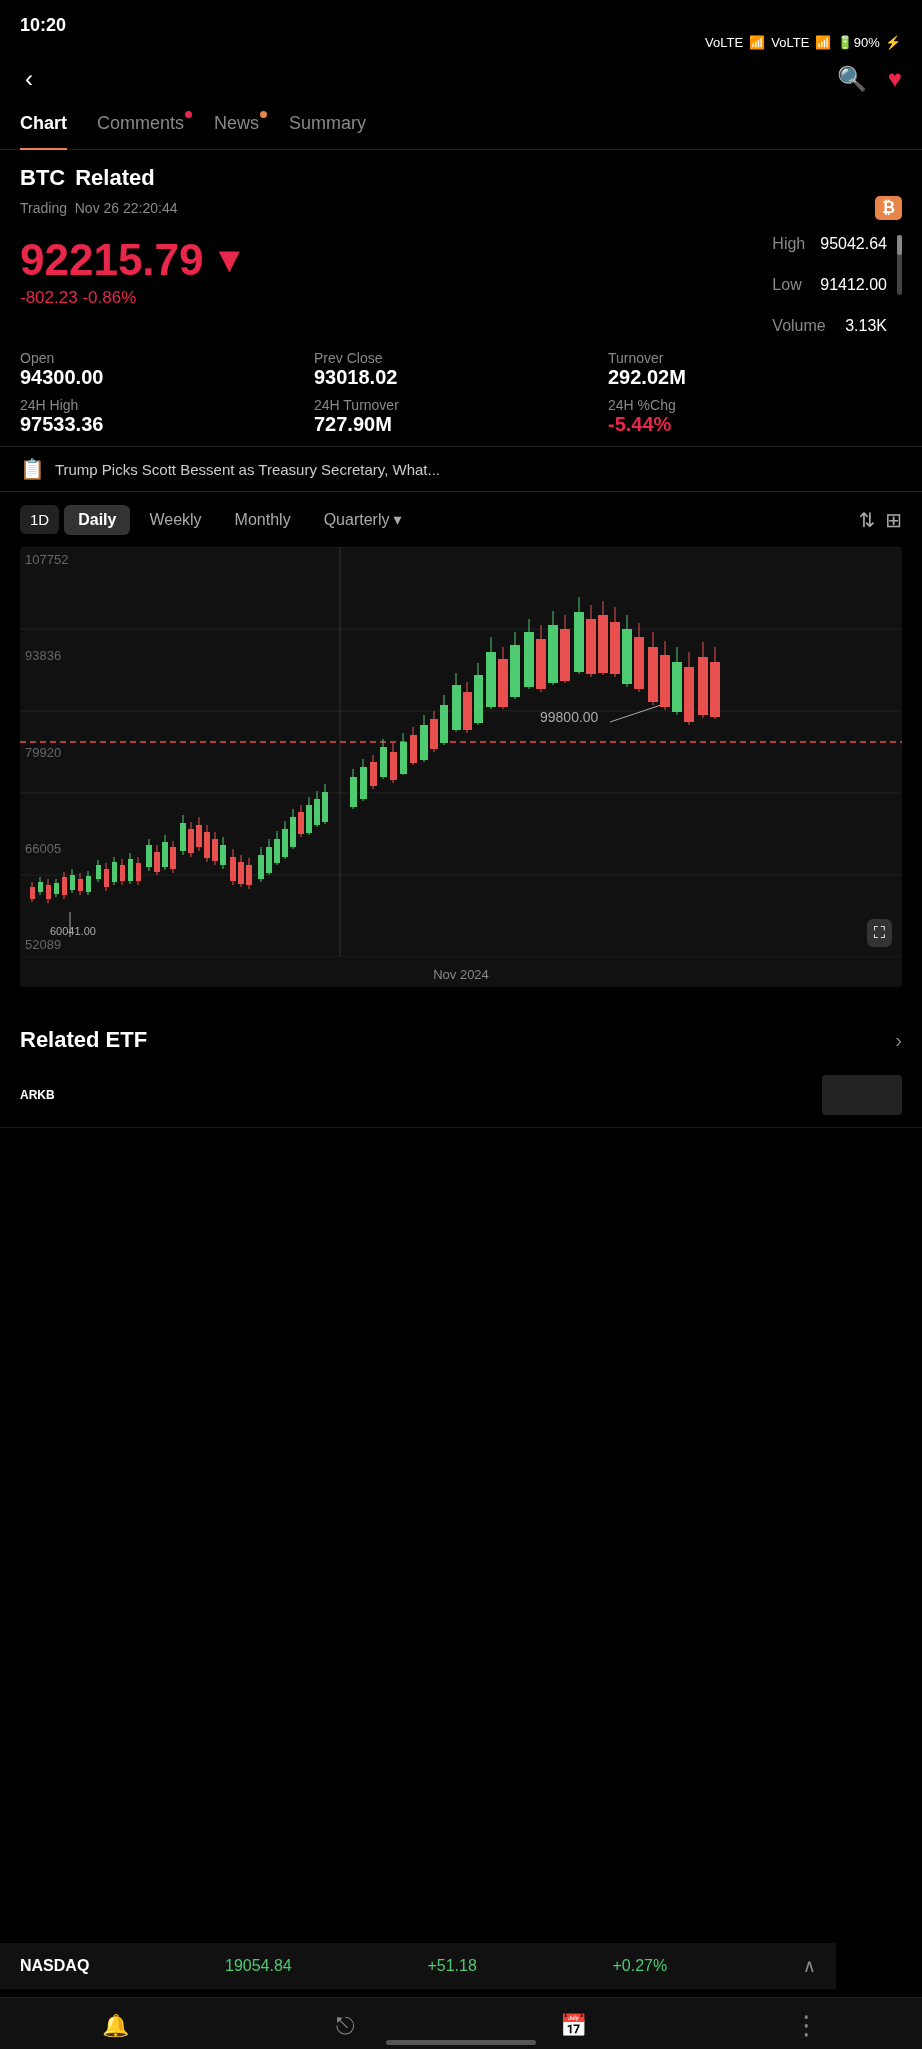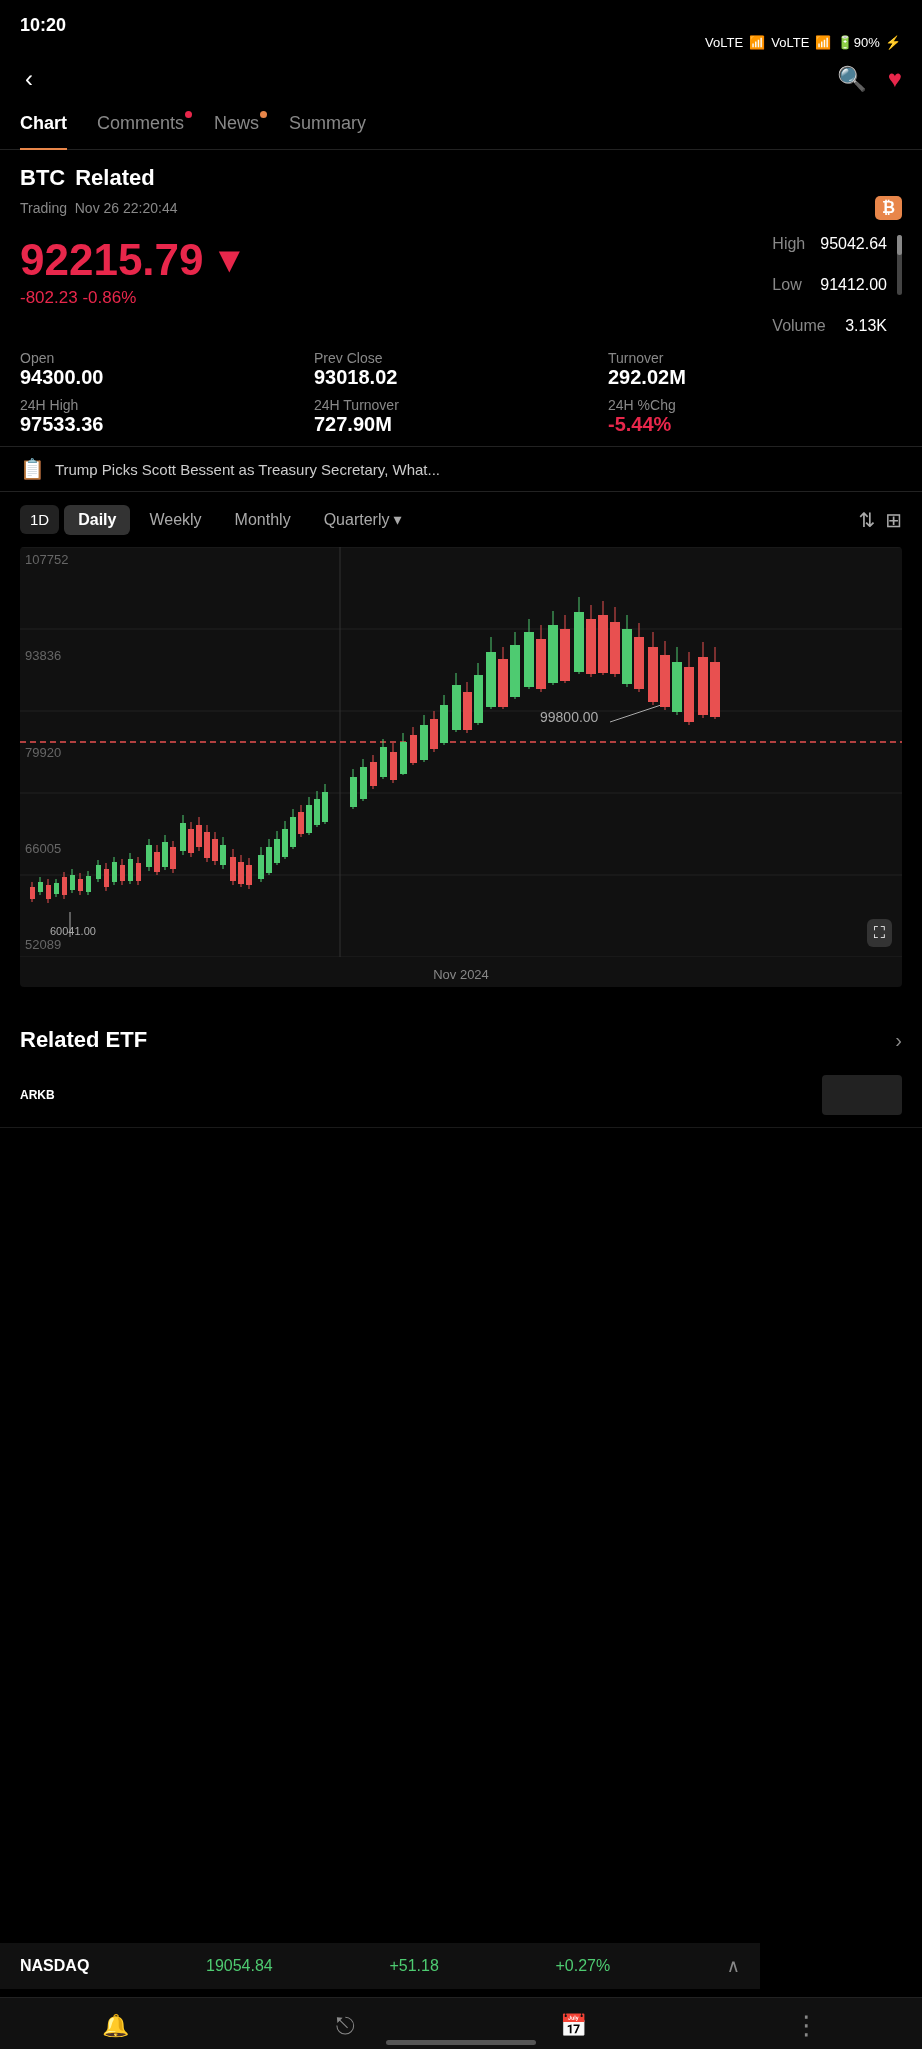--- a/index.html
+++ b/index.html
@@ -317,21 +317,21 @@
       font-size: 12px;
       font-weight: 600;
     }
 
     
     .ticker-bar {
       position: fixed;
       bottom: 60px;
       left: 0;
       right: 0;
-      width: 760px;
+      width: 836px;
       background: #111;
       padding: 12px 20px;
       display: flex;
       align-items: center;
       justify-content: space-between;
     }
     .ticker-name {
       font-size: 16px;
       color: #fff;
       font-weight: 600;

